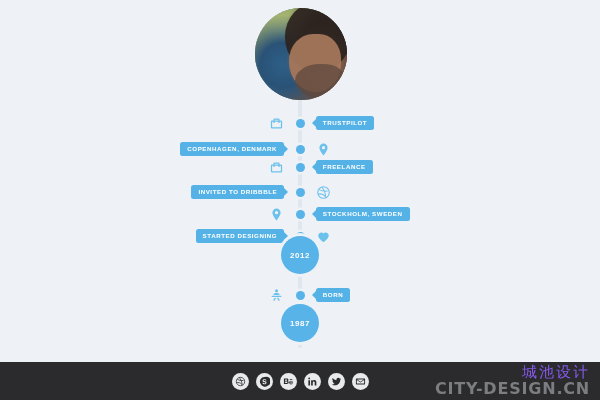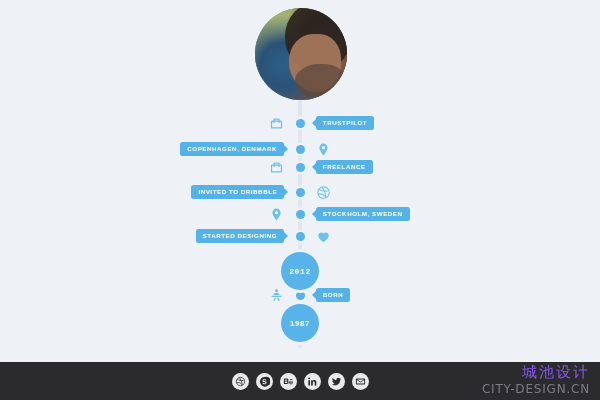--- a/index.html
+++ b/index.html
@@ -218,24 +218,25 @@
   .wm-cn {
     color: #8b5cf6;
     font-size: 15px;
     letter-spacing: 2px;
     line-height: 17px;
     font-family: Liberation Mono, monospace;
     opacity: .95;
   }
   .wm-en {
     color: #7b7d80;
-    font-size: 12px;
+    font-size: 16px;
     letter-spacing: .8px;
     line-height: 14px;
     font-family: "DejaVu Sans", sans-serif;
+    font-weight: bold;
   }
 </style>
 </head>
 <body>
 
 <div id="stage">
 
   <div class="spine"></div>
 
   <div class="avatar">
@@ -351,21 +352,21 @@
         </div>
         <div class="node">
           <span class="dot"></span>
         </div>
         <div class="side right">
           <span class="pill to-left">BORN</span>
         </div>
       </div>
     </div>
   <div id="years">
-      <div class="year" style="top: 252px; font-family: Liberation Mono, monospace;">2012</div>
+      <div class="year" style="top: 236px;">2012</div>
       <div class="year" style="top: 304px;">1987</div>
     </div>
 
   <div class="footer">
     <div id="socials" style="display:flex;align-items:center;gap:7px;">
         <span class="social">
           <svg viewBox="0 0 24 24" fill="none" stroke="currentColor" stroke-width="1.7">
             <circle cx="12" cy="12" r="9.2"></circle>
             <path d="M5 7.4c4.2 2.1 8.6 3 13.6 2.3M3.6 14.6c3.6-.9 8-.2 11.3 3.6M9.2 3.2C12 6.3 15 11.4 15.8 20"></path>
           </svg>

